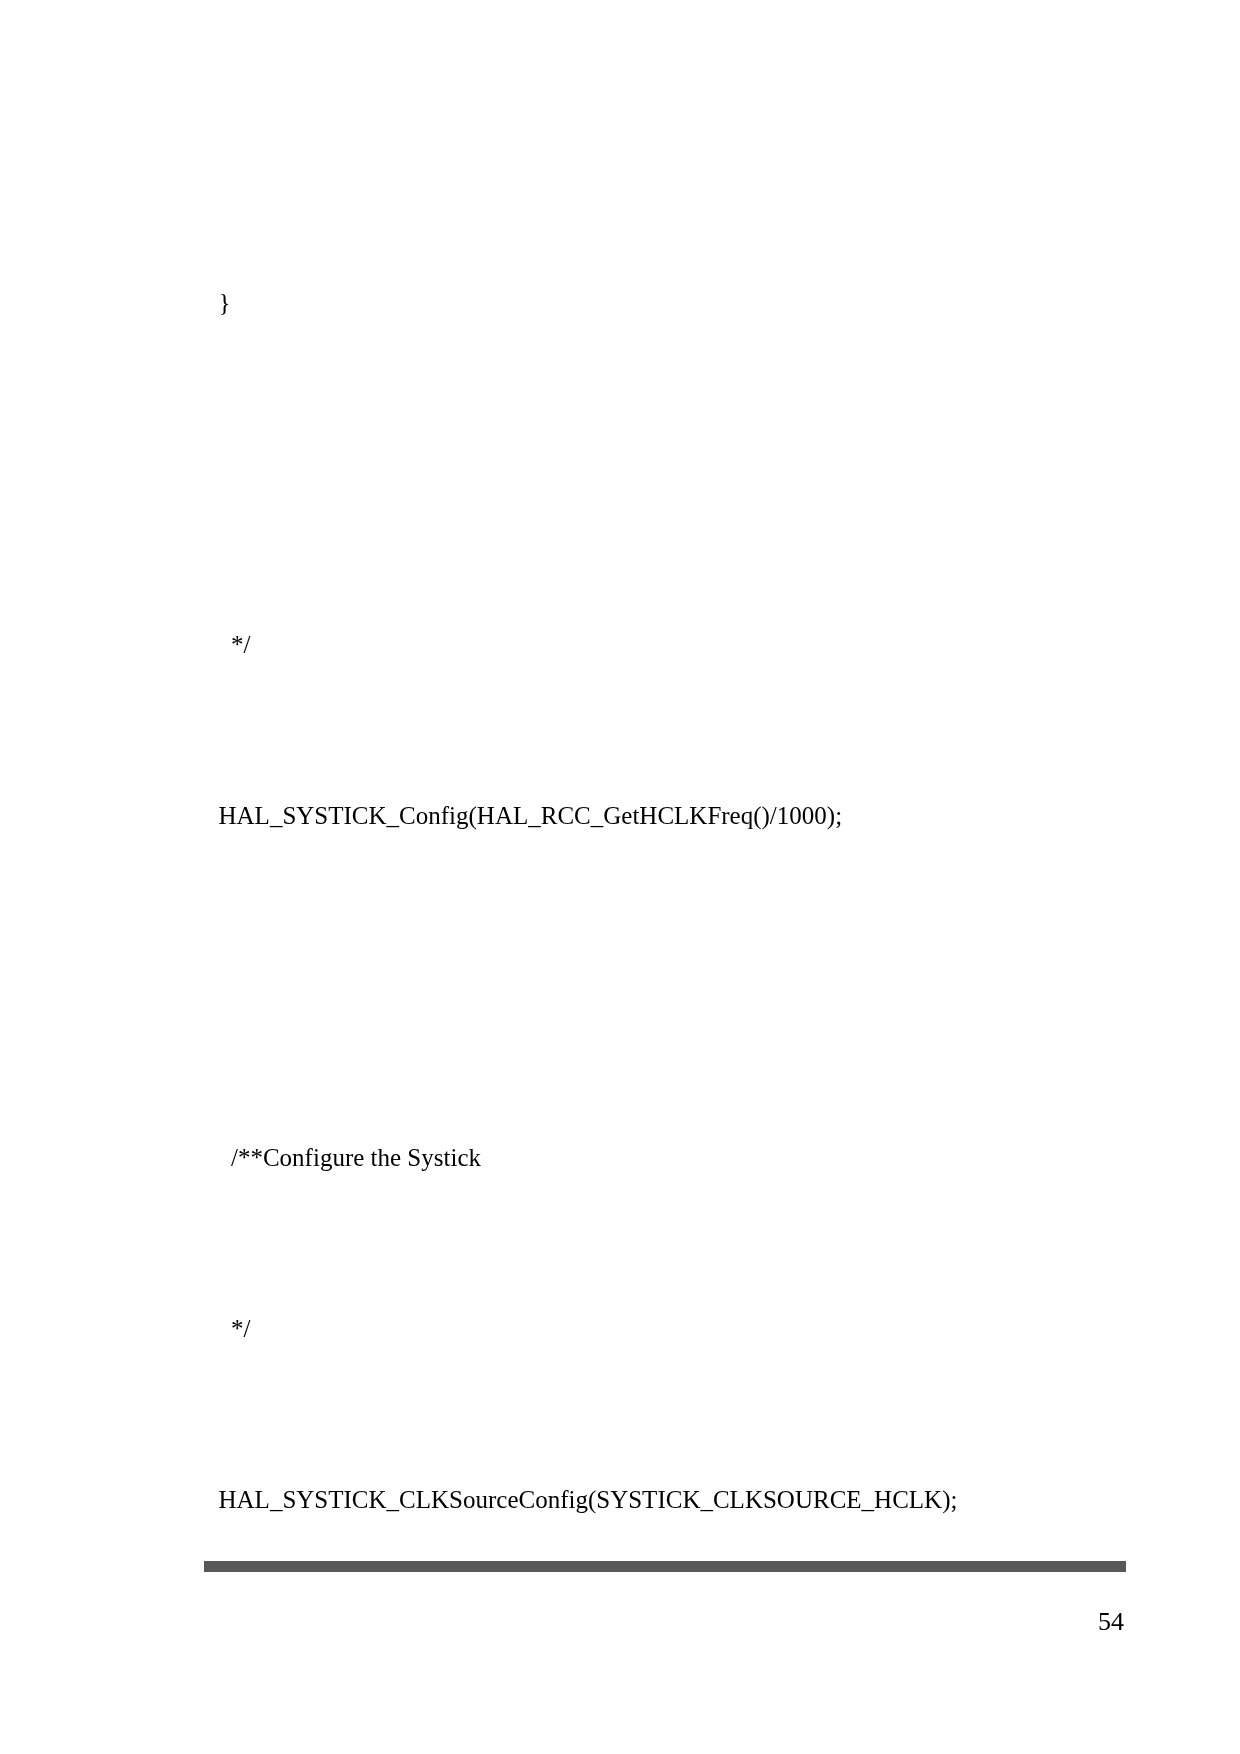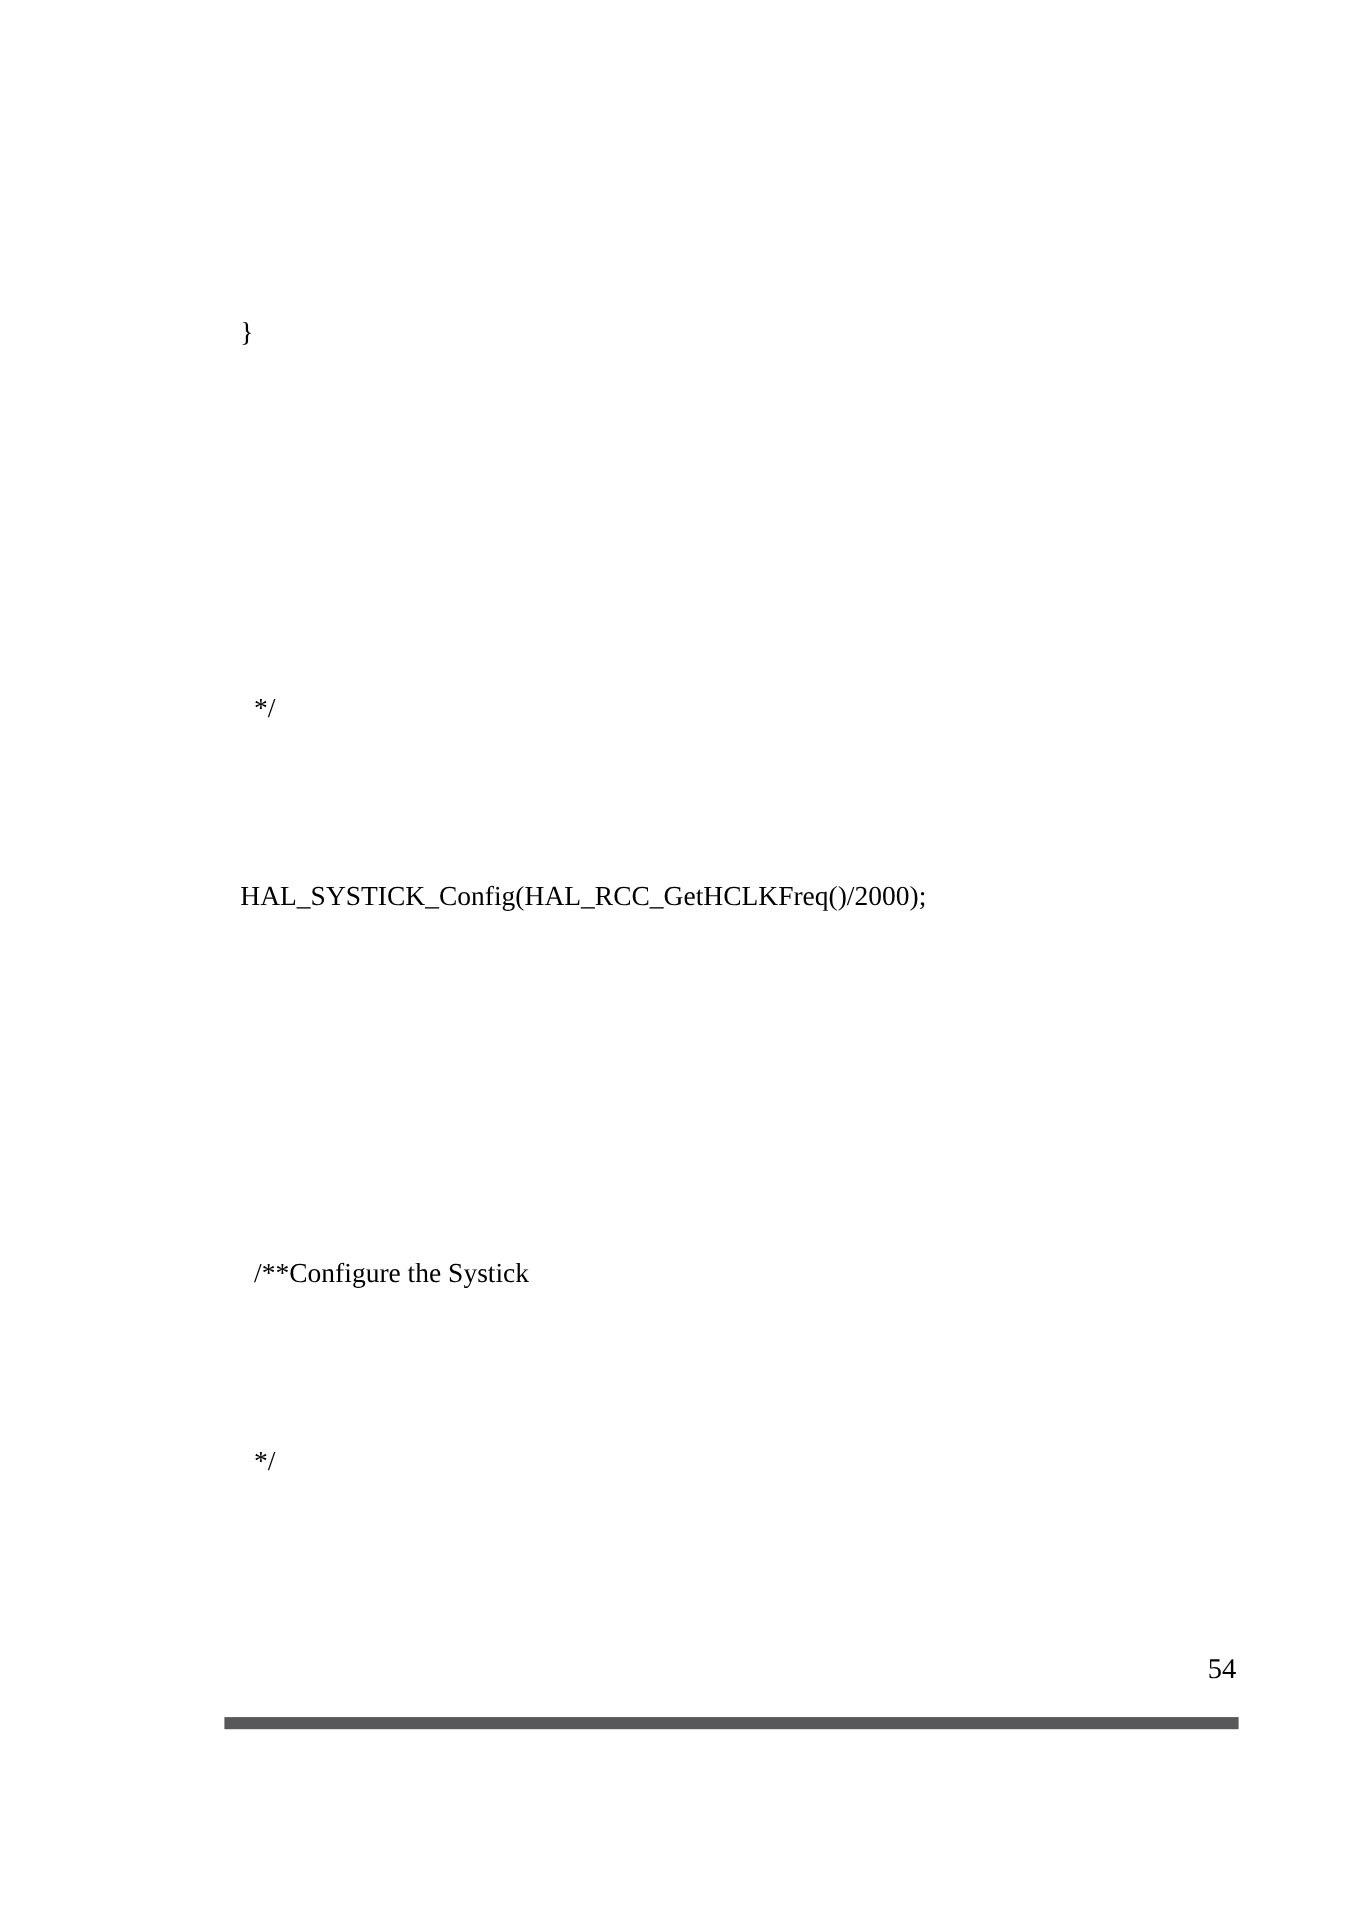--- a/index.html
+++ b/index.html
@@ -31,40 +31,41 @@
   .footer-bar {
     position: absolute;
     left: 204px;
     top: 1561px;
     width: 922px;
     height: 11px;
     background: #58585a;
   }
   .page-number {
     position: absolute;
-    top: 1502px;
+    top: 1607px;
     right: 116px;
     font-size: 26px;
     line-height: 30px;
     text-align: left;
   }
 </style>
 </head>
 <body>
 
 <div class="page">
 
   <div class="code-block">
     <div class="code-line">  }</div>
     <div class="code-line"></div>
     <div class="code-line">    */</div>
-    <div class="code-line">  HAL_SYSTICK_Config(HAL_RCC_GetHCLKFreq()/2000);</div>
+    <div class="code-line">  HAL_SYSTICK_Config(HAL_RCC_GetHCLKFreq()/1000);</div>
     <div class="code-line"></div>
     <div class="code-line">    /**Configure the Systick</div>
     <div class="code-line">    */</div>
+    <div class="code-line">  HAL_SYSTICK_CLKSourceConfig(SYSTICK_CLKSOURCE_HCLK);</div>
     
     
     
     
     
     
     
     
     
     

